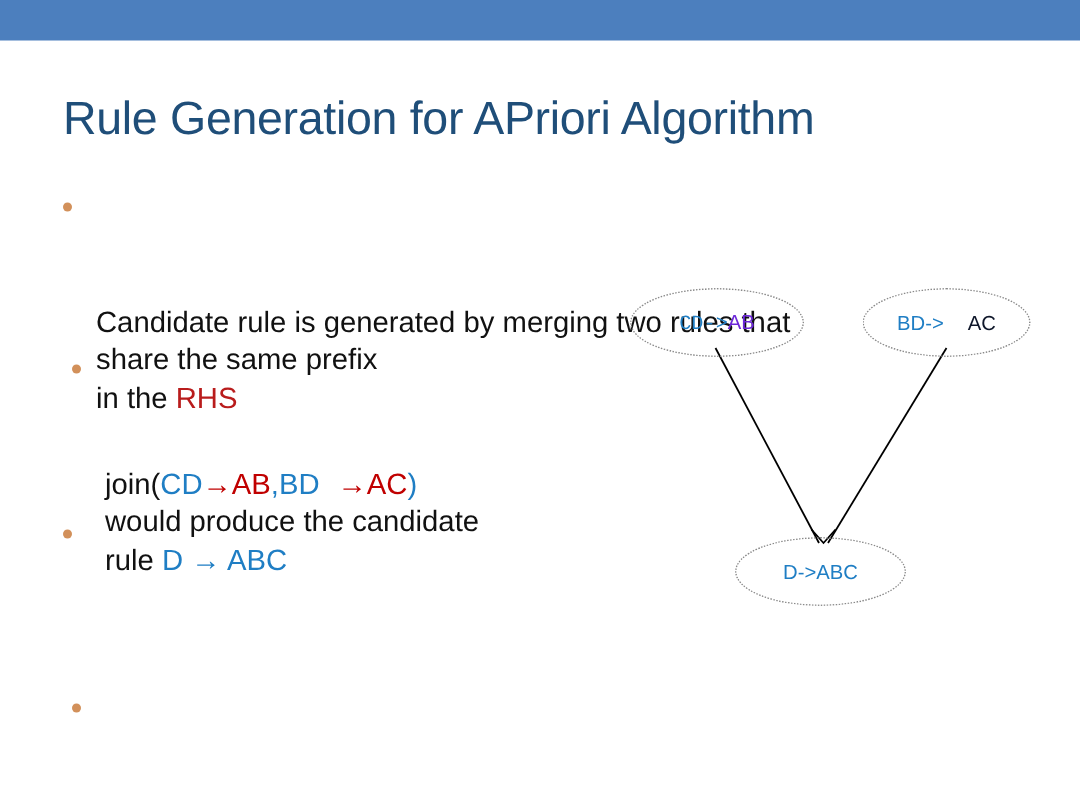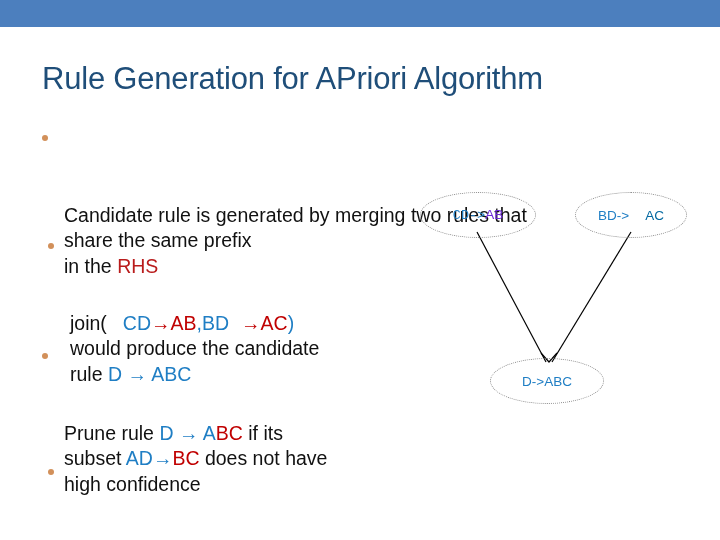--- a/index.html
+++ b/index.html
@@ -110,30 +110,27 @@
 
     <div class="bullet b1">
       <span class="dot"></span>
       <span class="txt"><span>Candidate rule is generated by merging two rules that
 share the same prefix
 in the </span><span style="color: #b91c1c;">RHS</span></span>
     </div>
 
     <div class="bullet b2">
       <span class="dot"></span>
-      <span class="txt"><span>join(</span><span style="color: rgb(31, 126, 196); margin-left: 16px;">CD</span><span style="color: rgb(192, 0, 0);">→AB</span><span style="color: rgb(31, 126, 196);">,BD</span><span style="color: rgb(192, 0, 0); margin-left: 12px;">→AC</span><span style="color: rgb(31, 126, 196);">)</span><span>
+      <span class="txt"><span>join(</span><span style="color: rgb(31, 126, 196);">CD</span><span style="color: rgb(192, 0, 0);">→AB</span><span style="color: rgb(31, 126, 196);">,BD</span><span style="color: rgb(192, 0, 0); margin-left: 12px;">→AC</span><span style="color: rgb(31, 126, 196);">)</span><span>
 would produce the candidate
 rule </span><span style="color: rgb(31, 126, 196);">D → A</span><span style="color: rgb(31, 126, 196);">BC</span></span>
     </div>
 
     <div class="bullet b3">
       <span class="dot"></span>
-      <span class="txt"><span>Prune rule </span><span style="color: rgb(31, 126, 196);">D → A</span><span style="color: rgb(192, 0, 0);">BC</span><span> if its
-subset </span><span style="color: rgb(31, 126, 196);">AD→</span><span style="color: rgb(192, 0, 0);">BC</span><span> does not have
-high confidence</span></span>
     </div>
 
     <div class="bullet b4">
       <span class="dot"></span>
       <span class="txt"><span>Essentially we are doing APriori on the RHS</span></span>
     </div>
 
   </div>
 
   <div class="diagram">
@@ -141,21 +138,21 @@
       <line x1="77" y1="52" x2="146" y2="182" stroke="#000000" stroke-width="1.2"></line>
       <line x1="231" y1="52" x2="152" y2="182" stroke="#000000" stroke-width="1.2"></line>
       <polyline points="141,173 149,182 157,173" fill="none" stroke="#000000" stroke-width="1.2"></polyline>
     </svg>
 
     <div class="ellipse-node" id="node-cd-ab">
       <span class="node-label"><span style="color: rgb(31, 126, 196); font-family: Liberation Mono, monospace;">CD-&gt;</span><span style="color: #6d28d9;">AB</span></span>
     </div>
 
     <div class="ellipse-node" id="node-bd-ac">
-      <span class="node-label"><span style="color: rgb(31, 126, 196); text-align: center;">BD-&gt;</span><span style="color: #0369a1; margin-left: 16px;">AC</span></span>
+      <span class="node-label"><span style="color: rgb(31, 126, 196); text-align: center;">BD-&gt;</span><span style="color: #0f172a; margin-left: 16px;">AC</span></span>
     </div>
 
     <div class="ellipse-node" id="node-d-abc">
       <span class="node-label"><span style="color: rgb(31, 126, 196);">D-&gt;ABC</span></span>
     </div>
   </div>
 
 </div>
 
 </body></html>

